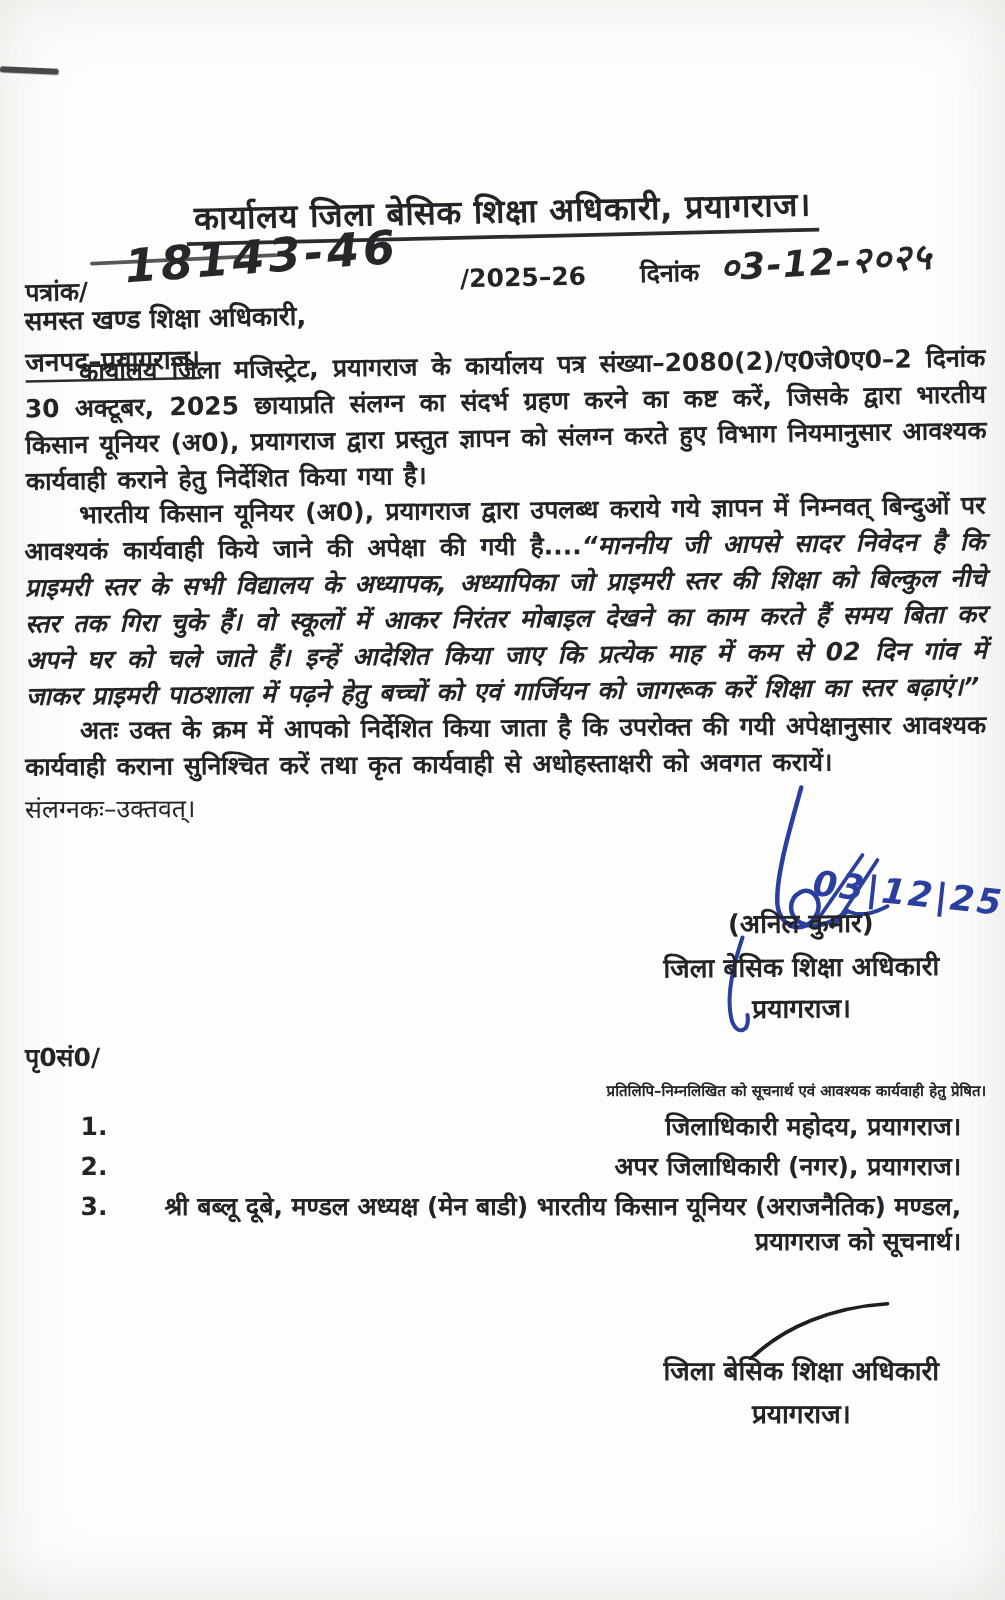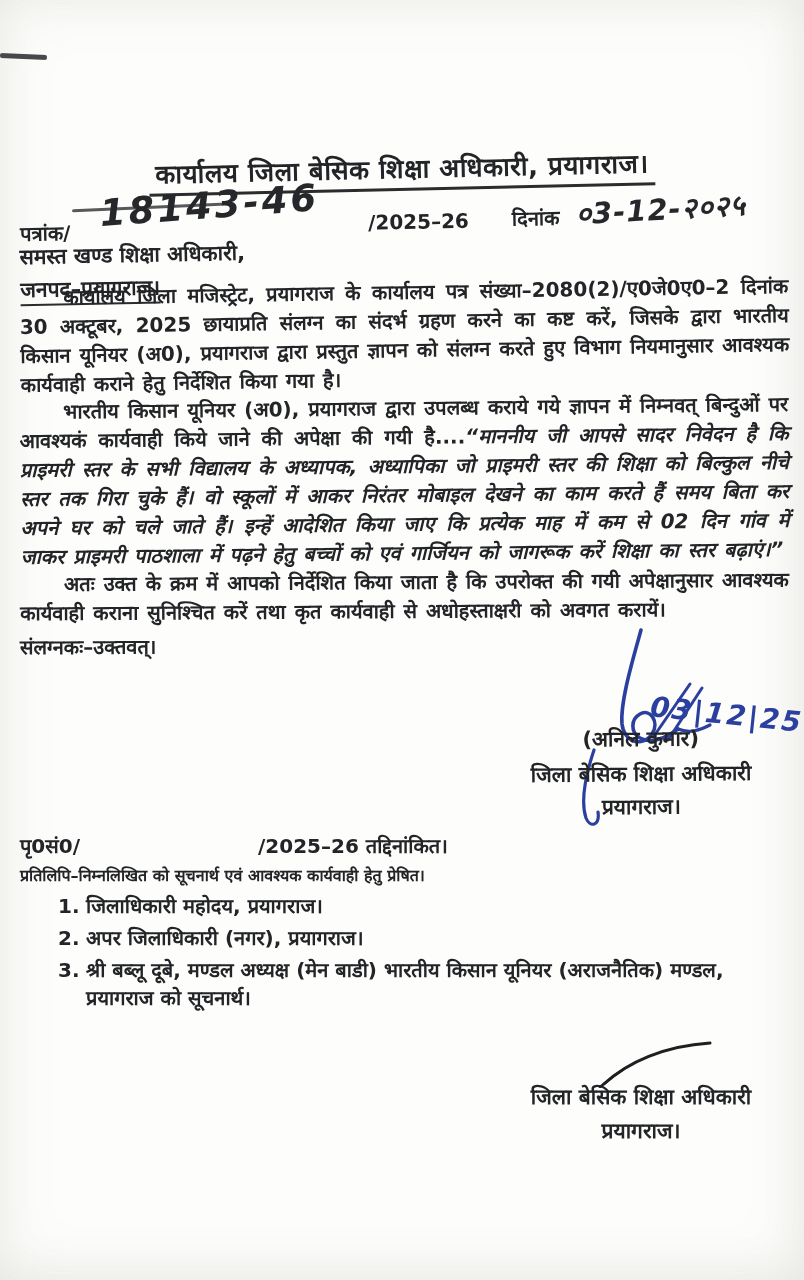--- a/index.html
+++ b/index.html
@@ -54,44 +54,44 @@
   .body-text{position:absolute;top:278px;left:20px;right:15px;}
   .body-text p{
     margin:0;font-size:20px;line-height:29px;
     text-align:justify;text-indent:44px;font-weight:600;word-spacing:2px;
   }
   .para1{transform:rotate(-0.9deg);}
   .para2{transform:rotate(-0.6deg);}
   .para3{transform:rotate(-0.35deg);}
   .quote{font-weight:700;font-style:italic;}
   .enclosure{
-    margin-top:7px;font-size:20px;font-weight:700;
+    margin-top:7px;font-size:20px;font-weight:400;
     transform:rotate(-0.3deg);display:inline-block;
   }
   
   .sig-block{
     position:absolute;top:724px;left:518px;width:246px;
     text-align:center;transform:rotate(-0.5deg);
   }
   .sig-name{font-size:21px;font-weight:600;}
   .sig-desig{font-size:21px;font-weight:700;margin-top:7px;white-space:nowrap;}
   .sig-place{font-size:21px;font-weight:700;margin-top:5px;}
   .sig-ink{position:absolute;left:596px;top:626px;width:210px;height:140px;pointer-events:none;}
   .sig-date-hw{
     position:absolute;left:650px;top:698px;
     color:#2b3f9e;font-size:28px;font-style:italic;font-weight:600;
     letter-spacing:2px;transform:rotate(6deg);white-space:nowrap;
   }
   .sig-descender{position:absolute;left:570px;top:748px;width:44px;height:84px;pointer-events:none;}
   
-  .endorsement{position:absolute;top:832px;left:20px;right:15px;}
+  .endorsement{position:absolute;top:832px;left:20px;right:15px;text-align:right;}
   .endo-ref-row{position:relative;height:30px;font-size:20px;font-weight:600;}
   .endo-ref-label{position:absolute;left:0;top:0;}
   .endo-ref-session{position:absolute;left:238px;top:0;}
-  .copy-line{font-size:16px;font-weight:600;margin-top:2px;}
+  .copy-line{font-size:12px;font-weight:600;margin-top:2px;}
   .copy-list{margin-top:6px;}
   .copy-item{display:flex;margin-left:38px;margin-top:4px;font-size:20px;font-weight:600;line-height:28px;}
   .copy-item .num{flex:none;width:28px;}
   .copy-item .itext{flex:1;padding-right:20px;}
   
   .footer-sign{position:absolute;top:1082px;left:518px;width:246px;text-align:center;}
   .footer-desig{font-size:21px;font-weight:700;white-space:nowrap;}
   .footer-place{font-size:21px;font-weight:700;margin-top:6px;}
   .flourish{position:absolute;left:78px;top:-44px;width:120px;height:50px;pointer-events:none;}
   
@@ -146,21 +146,20 @@
 
   <div class="sig-block">
     <div class="sig-name print">(अनिल कुमार)</div>
     <div class="sig-desig print">जिला बेसिक शिक्षा अधिकारी</div>
     <div class="sig-place print">प्रयागराज।</div>
   </div>
 
   <div class="endorsement">
     <div class="endo-ref-row">
       <span class="endo-ref-label print">पृ0सं0/</span>
-      <span class="endo-ref-session print">/2025–26 तद्दिनांकित।</span>
     </div>
     <div class="copy-line print">प्रतिलिपि–निम्नलिखित को सूचनार्थ एवं आवश्यक कार्यवाही हेतु प्रेषित।</div>
     <div class="copy-list">
       <div class="copy-item">
         <span class="num print">1.</span>
         <span class="itext print">जिलाधिकारी महोदय, प्रयागराज।</span>
       </div>
       <div class="copy-item">
         <span class="num print">2.</span>
         <span class="itext print">अपर जिलाधिकारी (नगर), प्रयागराज।</span>

